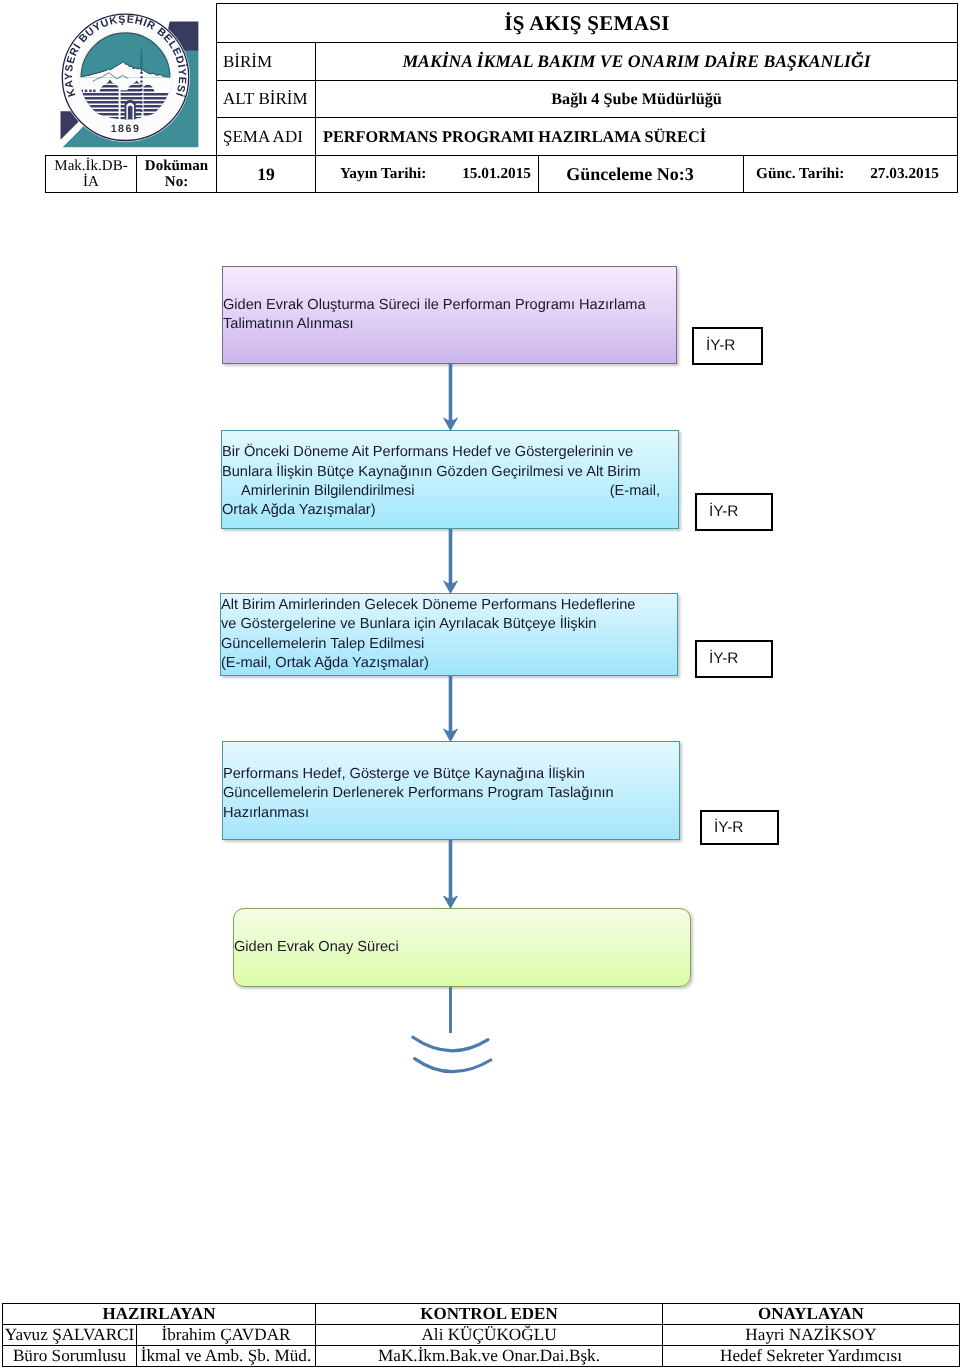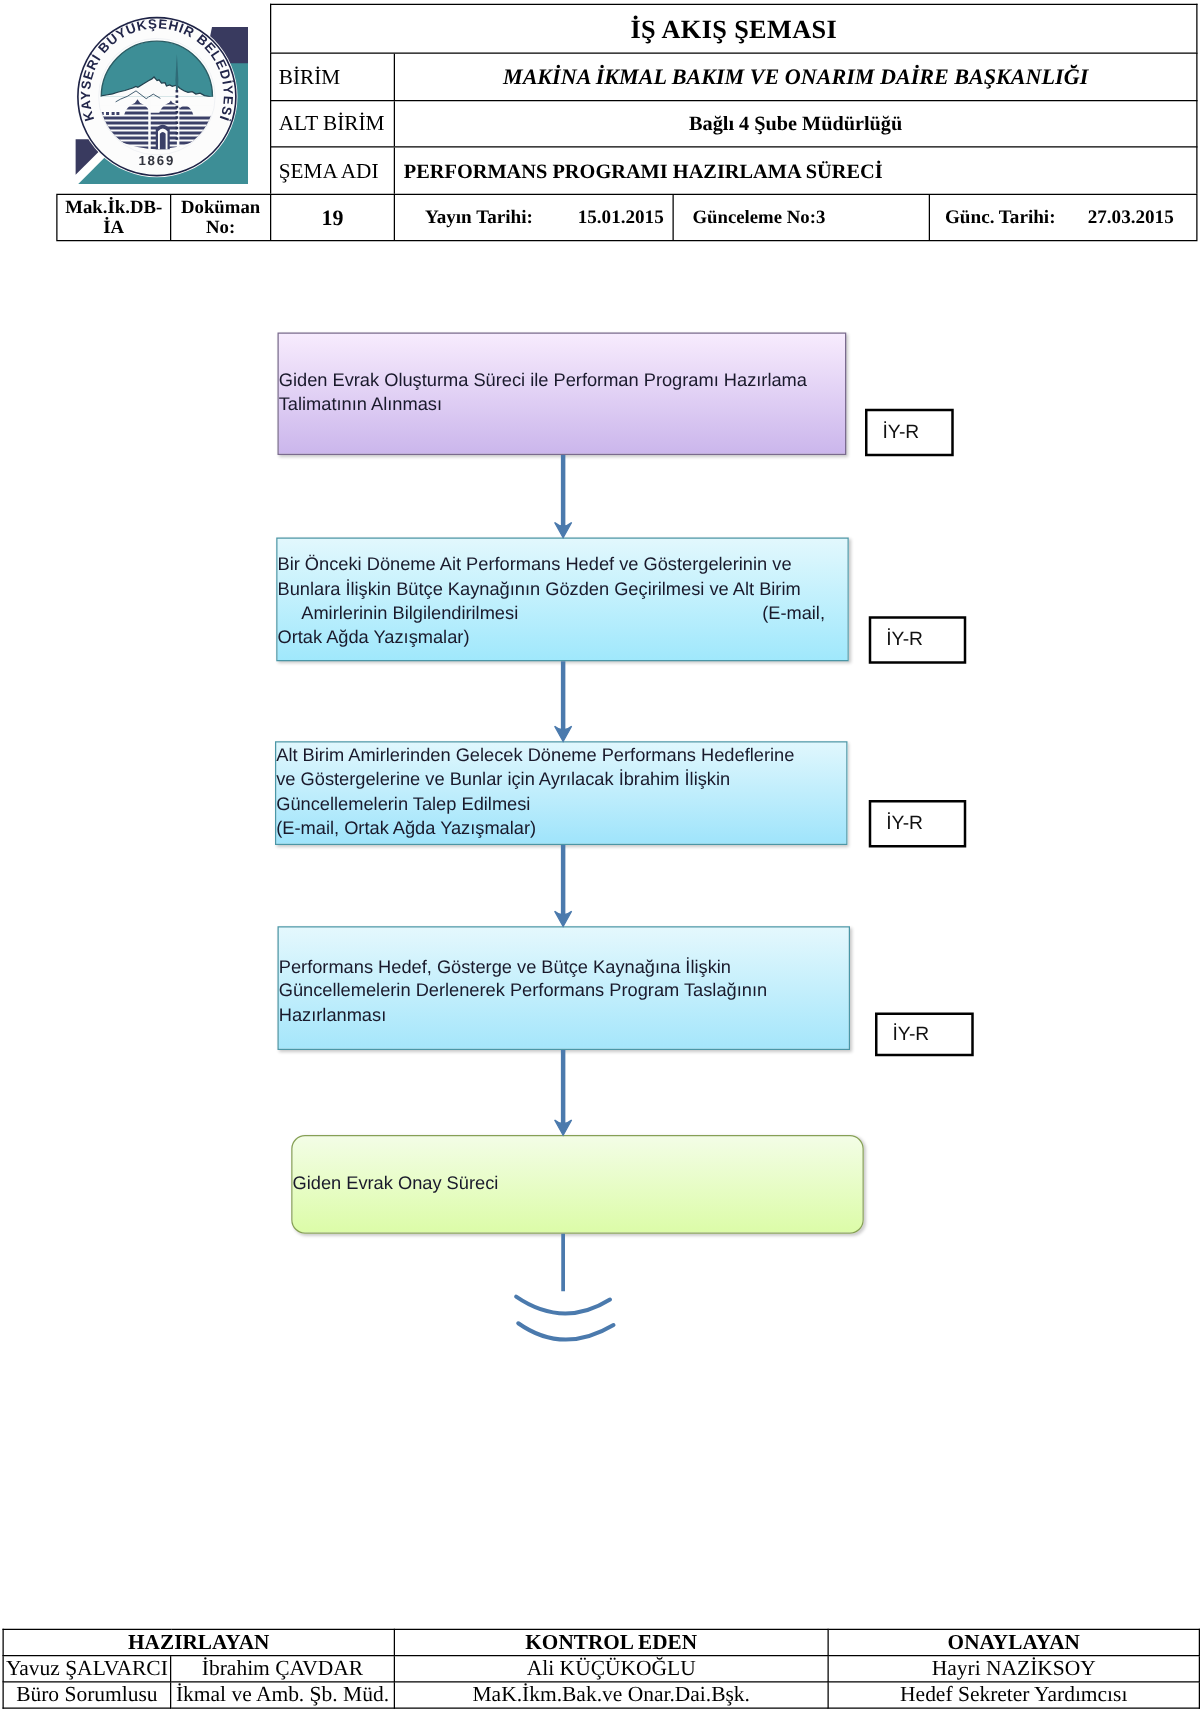--- a/index.html
+++ b/index.html
@@ -26,26 +26,26 @@
   #hrow2{left:216px;top:80px;width:742px;height:37px;}
   #hrow2 .val{font-size:16.2px;}
   #hrow3{left:216px;top:117px;width:742px;height:38px;}
   #hrow3 .val{justify-content:flex-start;padding-left:7px;font-size:16.3px;}
 
   #hbottom{left:45px;top:155px;width:913px;height:38px;
       border:1.6px solid #000;box-sizing:border-box;display:flex;font-size:16px;}
   #hbottom > div{box-sizing:border-box;display:flex;align-items:center;}
   #hbottom .c{border-right:1.6px solid #000;}
   #bc1{width:91px;flex-direction:column;justify-content:center;align-items:center;
-       font-weight:bold;line-height:1.07;font-size:15px;}
+       font-weight:normal;line-height:1.07;font-size:15px;}
   #bc2{width:80px;flex-direction:column;justify-content:center;align-items:center;
        font-weight:bold;line-height:1.07;font-size:15px;}
   #bc3{width:99px;justify-content:center;font-weight:bold;font-size:17.5px;}
   #bc4{width:223px;justify-content:space-between;padding:0 7px 0 24px;font-weight:bold;font-size:15.3px;}
-  #bc5{width:205px;justify-content:flex-start;padding:0 37px 0 15px;font-weight:bold;font-size:15px;}
+  #bc5{width:205px;justify-content:center;padding:0 37px 0 15px;font-weight:bold;font-size:18px;}
   #bc6{flex:1;justify-content:space-between;padding:0 18px 0 12px;font-weight:bold;font-size:15.3px;}
 
   
   .fbox{box-sizing:border-box;display:flex;flex-direction:column;
         justify-content:center;align-items:flex-start;
         font-family:"Liberation Sans",sans-serif;font-size:14.6px;color:#19192b;
         line-height:19.4px;}
   .tag{box-sizing:border-box;border:2.6px solid #000;background:#fff;
        font-family:"Liberation Sans",sans-serif;font-size:15.4px;color:#111;
        display:flex;align-items:center;padding-left:12px;}
@@ -232,21 +232,21 @@
   <div style="width:100%;display:flex;justify-content:space-between;padding:0 18px 0 19px;box-sizing:border-box;">
     <span>Amirlerinin Bilgilendirilmesi</span>
     <span>(E-mail,</span>
   </div>
   <div>Ortak Ağda Yazışmalar)</div>
 </div>
 <div class="abs tag" id="t2">İY-R</div>
 
 <div class="abs fbox" id="b3">
   <div>Alt Birim Amirlerinden Gelecek Döneme Performans Hedeflerine</div>
-  <div>ve Göstergelerine ve Bunlar için Ayrılacak İbrahim İlişkin</div>
+  <div>ve Göstergelerine ve Bunlara için Ayrılacak Bütçeye İlişkin</div>
   <div>Güncellemelerin Talep Edilmesi</div>
   <div>(E-mail, Ortak Ağda Yazışmalar)</div>
 </div>
 <div class="abs tag" id="t3">İY-R</div>
 
 <div class="abs fbox" id="b4">
   <div>Performans Hedef, Gösterge ve Bütçe Kaynağına İlişkin</div>
   <div>Güncellemelerin Derlenerek Performans Program Taslağının</div>
   <div>Hazırlanması</div>
 </div>

